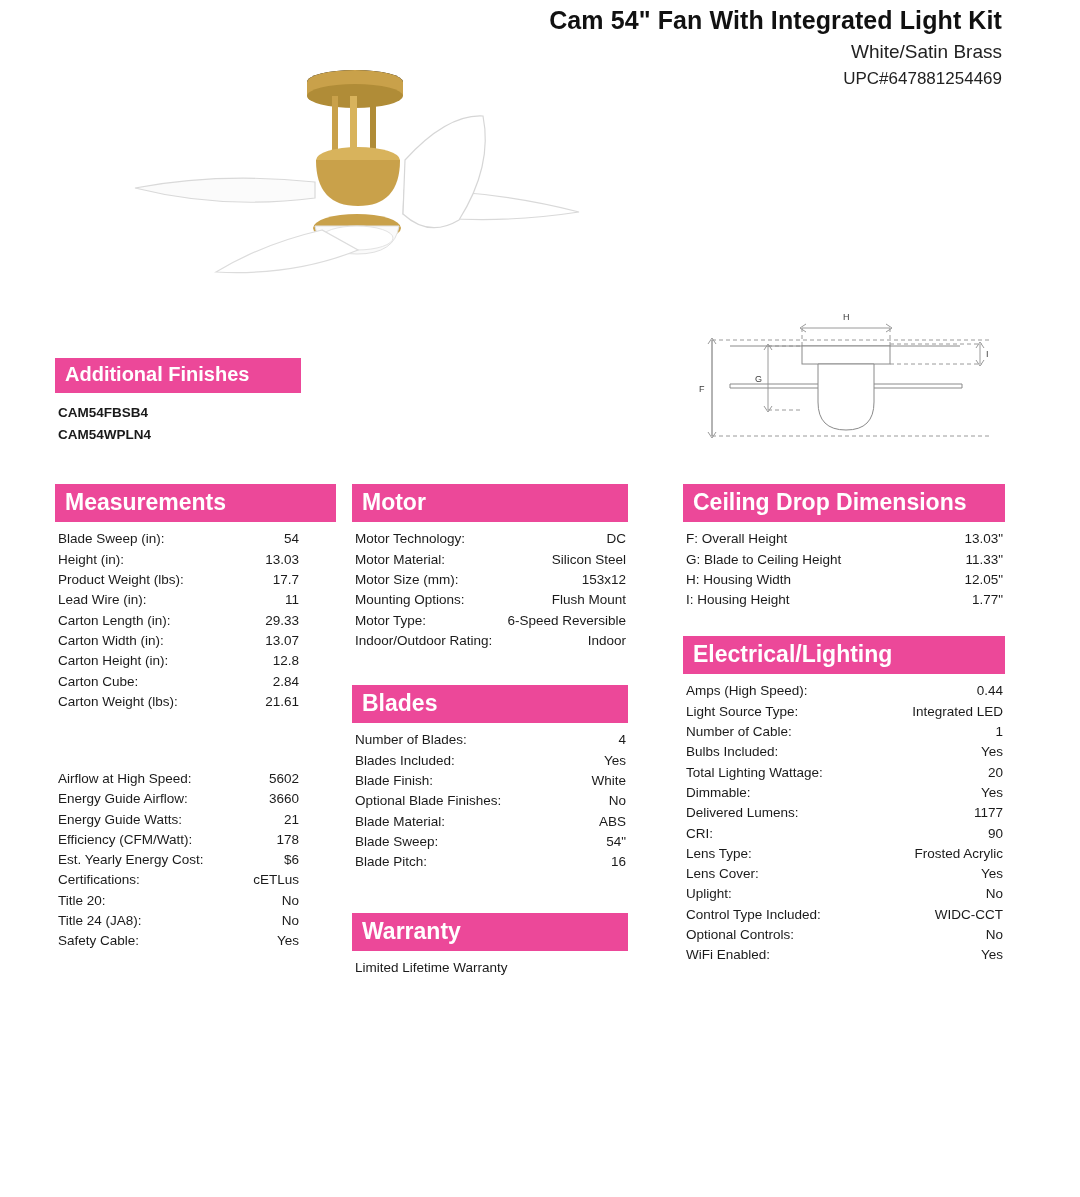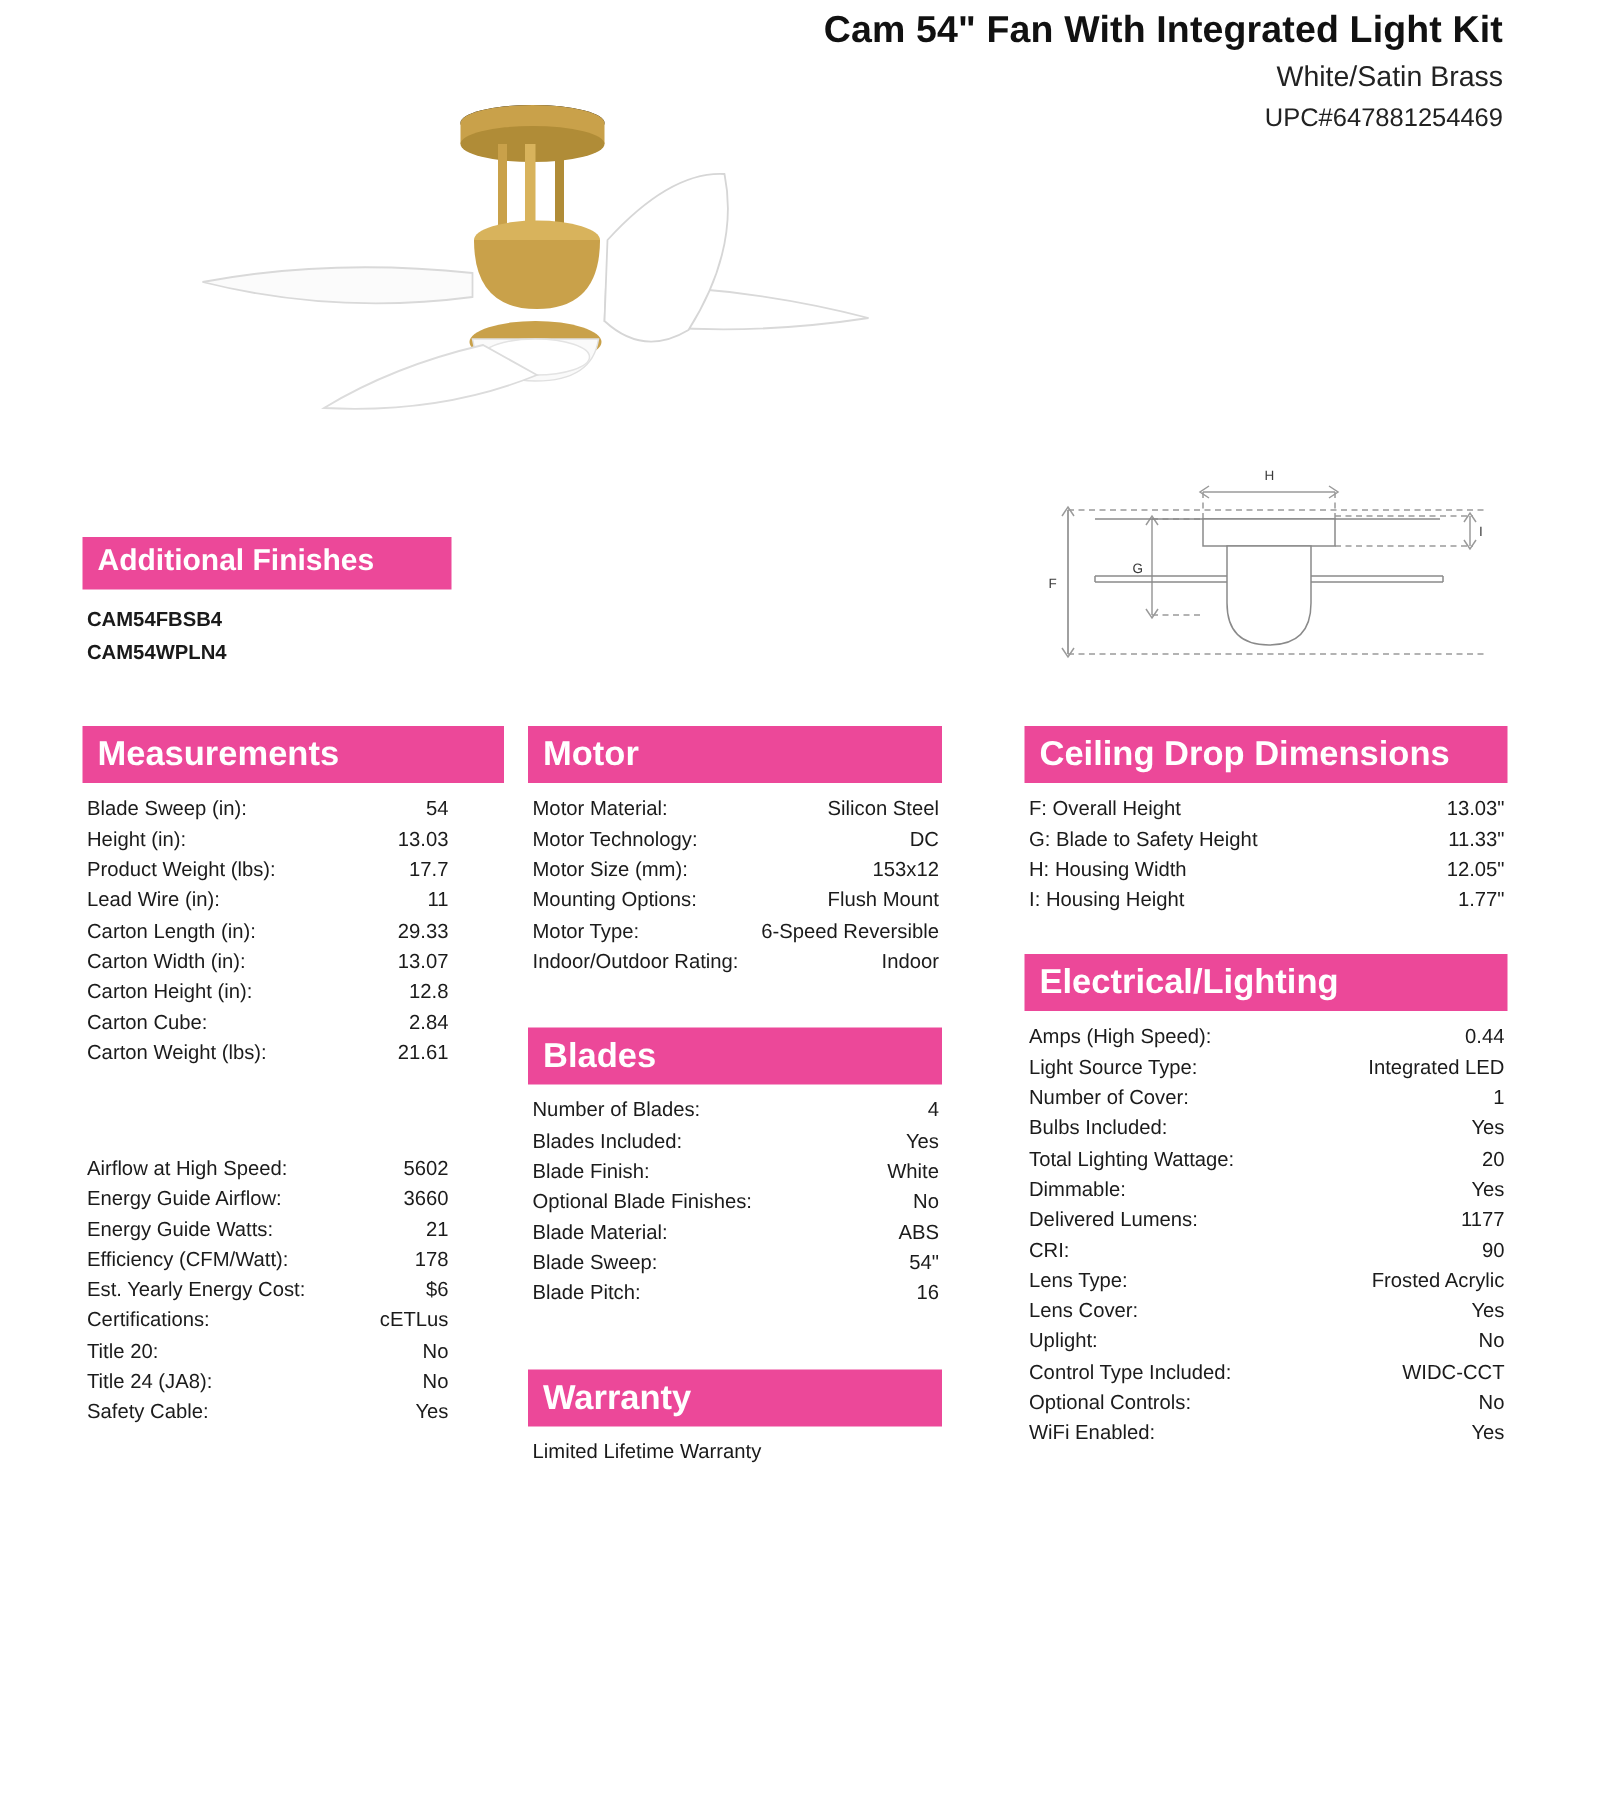--- a/index.html
+++ b/index.html
@@ -295,26 +295,26 @@
           <span class="k">Safety Cable:</span>
           <span class="v">Yes</span>
         </div>
     </div>
   </div>
 
   <div class="block" id="motor">
     <div class="bar">Motor</div>
     <div class="spec-list">
       <div class="row">
+          <span class="k">Motor Technology:</span>
+          <span class="v">DC</span>
+        </div>
+      <div class="row">
           <span class="k">Motor Material:</span>
           <span class="v">Silicon Steel</span>
-        </div>
-      <div class="row">
-          <span class="k">Motor Technology:</span>
-          <span class="v">DC</span>
         </div>
       <div class="row">
           <span class="k">Motor Size (mm):</span>
           <span class="v">153x12</span>
         </div>
       <div class="row">
           <span class="k">Mounting Options:</span>
           <span class="v">Flush Mount</span>
         </div>
       <div class="row">
@@ -368,21 +368,21 @@
   </div>
 
   <div class="block" id="drop">
     <div class="bar">Ceiling Drop Dimensions</div>
     <div class="spec-list">
       <div class="row">
           <span class="k">F: Overall Height</span>
           <span class="v">13.03"</span>
         </div>
       <div class="row">
-          <span class="k">G: Blade to Safety Height</span>
+          <span class="k">G: Blade to Ceiling Height</span>
           <span class="v">11.33"</span>
         </div>
       <div class="row">
           <span class="k">H: Housing Width</span>
           <span class="v">12.05"</span>
         </div>
       <div class="row">
           <span class="k">I: Housing Height</span>
           <span class="v">1.77"</span>
         </div>
@@ -394,21 +394,21 @@
     <div class="spec-list">
       <div class="row">
           <span class="k">Amps (High Speed):</span>
           <span class="v">0.44</span>
         </div>
       <div class="row">
           <span class="k">Light Source Type:</span>
           <span class="v">Integrated LED</span>
         </div>
       <div class="row">
-          <span class="k">Number of Cover:</span>
+          <span class="k">Number of Cable:</span>
           <span class="v">1</span>
         </div>
       <div class="row">
           <span class="k">Bulbs Included:</span>
           <span class="v">Yes</span>
         </div>
       <div class="row">
           <span class="k">Total Lighting Wattage:</span>
           <span class="v">20</span>
         </div>

